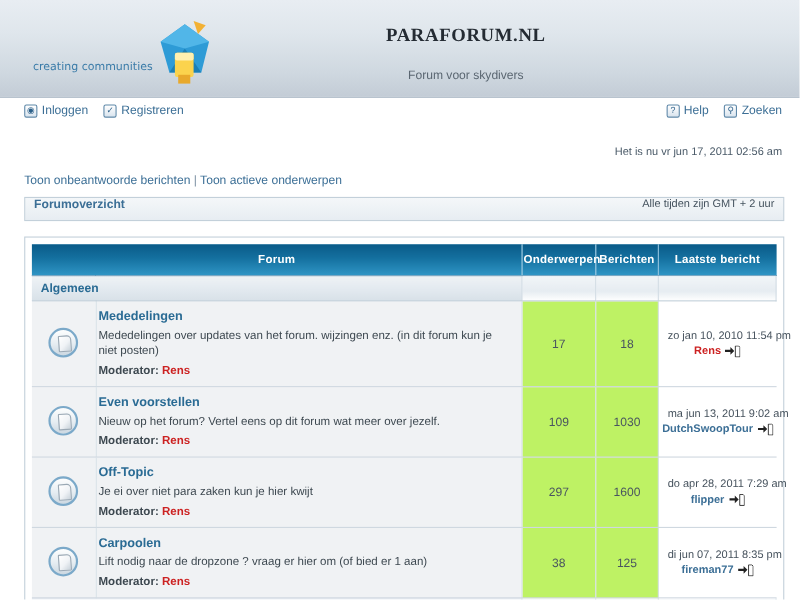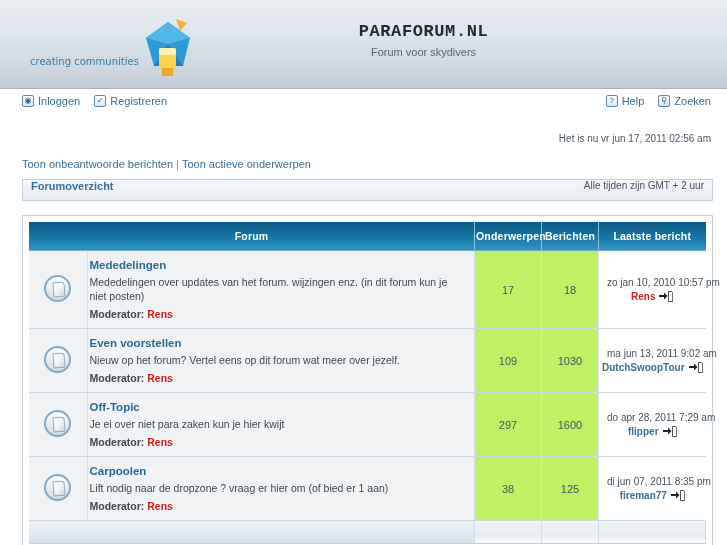--- a/index.html
+++ b/index.html
@@ -63,28 +63,28 @@
 
   .site-title-wrap {
     position: absolute;
     left: 0;
     right: 0;
     top: 22px;
     text-align: center;
     padding-left: 120px;
   }
   .site-title {
-    font-family: Liberation Mono, monospace;
+    font-family: Liberation Serif, serif;
     font-size: 17px;
     font-weight: bold;
     color: #242b33;
     letter-spacing: 0.6px;
   }
   .site-desc {
-    margin-top: 5px;
+    margin-top: 21px;
     font-size: 11px;
     color: #5a6671;
   }
 
   
   .navbar {
     position: relative;
     height: 28px;
     padding: 7px 14px 0 22px;
     background: #ffffff;
@@ -394,37 +394,45 @@
     <thead>
       <tr>
         <th colspan="2">Forum</th>
         <th>Onderwerpen</th>
         <th>Berichten</th>
         <th>Laatste bericht</th>
       </tr>
     </thead>
     <tbody>
 
+      <tr class="cat-row">
+        <td colspan="2">
+          <a class="cat-title" href="#">Algemeen</a>
+        </td>
+        <td class="cat-blank"></td>
+        <td class="cat-blank"></td>
+        <td class="cat-blank"></td>
+      </tr>
 
       <tr class="forum-row">
         <td class="cell-icon">
           <span class="f-icon"></span>
         </td>
         <td class="cell-forum">
           <a class="forum-name" href="#">Mededelingen</a>
           <div class="forum-desc">Mededelingen over updates van het forum. wijzingen enz. (in dit forum kun je niet posten)</div>
           <div class="mod-line">
             <span>Moderator:</span>
             <a class="mod-name" href="#">Rens</a>
           </div>
         </td>
         <td class="cell-num cell-topics">17</td>
         <td class="cell-num cell-posts">18</td>
         <td class="cell-last">
-          <div class="last-date">zo jan 10, 2010 10:57 pm</div>
+          <div class="last-date">zo jan 10, 2010 11:54 pm</div>
           <div class="last-line2">
             <a class="last-author author-red" href="#">Rens</a>
             <a class="goto-icon" href="#">
               <svg width="14" height="11" viewBox="0 0 14 11">
                   <path d="M0 4h5V1.5L8.5 5 5 8.5V6H0z" fill="#222"></path>
                   <path d="M9.5 0.5h3l1.2 1.2v8.8h-4.2z" fill="#fff" stroke="#222" stroke-width="0.8"></path>
                 </svg>
             </a>
           </div>
         </td>

